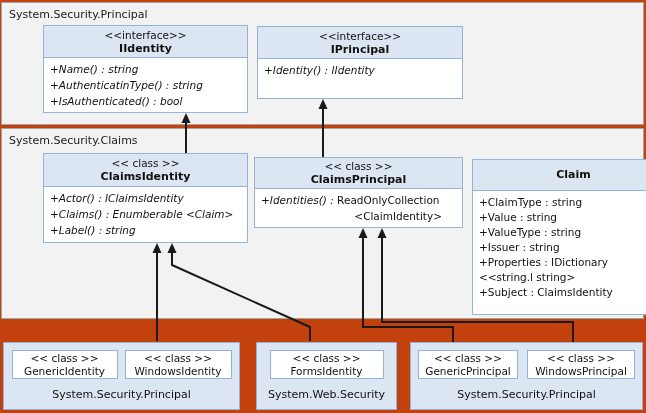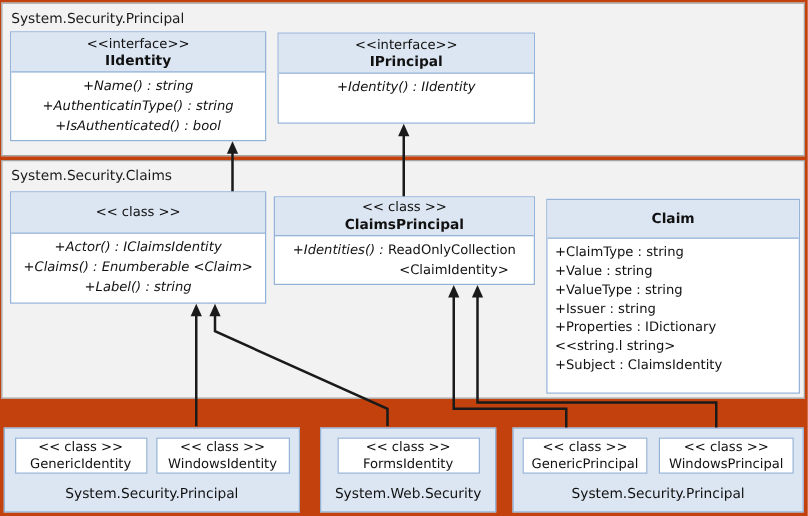--- a/index.html
+++ b/index.html
@@ -27,31 +27,32 @@
     font-size: 11px;
     padding: 5px 0 0 7px;
     color: #1a1a1a;
     white-space: nowrap;
   }
   .classbox {
     position: absolute;
     background: #ffffff;
     border: 1px solid var(--blue_border);
     font-size: 10.5px;
+    margin-left: 35px;
   }
   .cb-header {
     background: var(--blue_fill);
     border-bottom: 1px solid var(--blue_border);
     display: flex; flex-direction: column; justify-content: center; align-items: center;
     text-align: center;
   }
   .cb-stereotype { font-size: 10.5px; line-height: 14px; }
   .cb-name { font-size: 11px; font-weight: bold; line-height: 14px; }
   .cb-body { padding: 3px 6px 0 6px; }
-  .member { line-height: 16px; white-space: nowrap; text-align: center; }
+  .member { line-height: 16px; white-space: nowrap; }
   .member.italic { font-style: italic; }
   .member .reg { font-style: normal; }
   .member.cont { text-align: right; padding-right: 14px; white-space: nowrap; }
   .claim-member { line-height: 15px; white-space: nowrap; }
   .claim-member.cont { padding-right: 6px; }
   .blue-package {
     position: absolute;
     background: var(--blue_fill);
     border: 1px solid var(--blue_border);
   }
@@ -108,20 +109,21 @@
       <div class="cb-name">IPrincipal</div>
     </div>
     <div class="cb-body">
       <div class="member italic">+Identity() : IIdentity</div>
     </div>
   </div>
 
   <div class="classbox" style="left:8px; top:153px; width:205px; height:90px;">
     <div class="cb-header" style="height:33px;">
       <div class="cb-stereotype">&lt;&lt; class &gt;&gt;</div>
+      <div class="cb-name">ClaimsIdentity</div>
     </div>
     <div class="cb-body">
       <div class="member italic">+Actor() : IClaimsIdentity</div>
       <div class="member italic">+Claims() : Enumberable &lt;Claim&gt;</div>
       <div class="member italic">+Label() : string</div>
     </div>
   </div>
 
   <div class="classbox" style="left:219px; top:157px; width:209px; height:71px;">
     <div class="cb-header" style="height:31px;">

